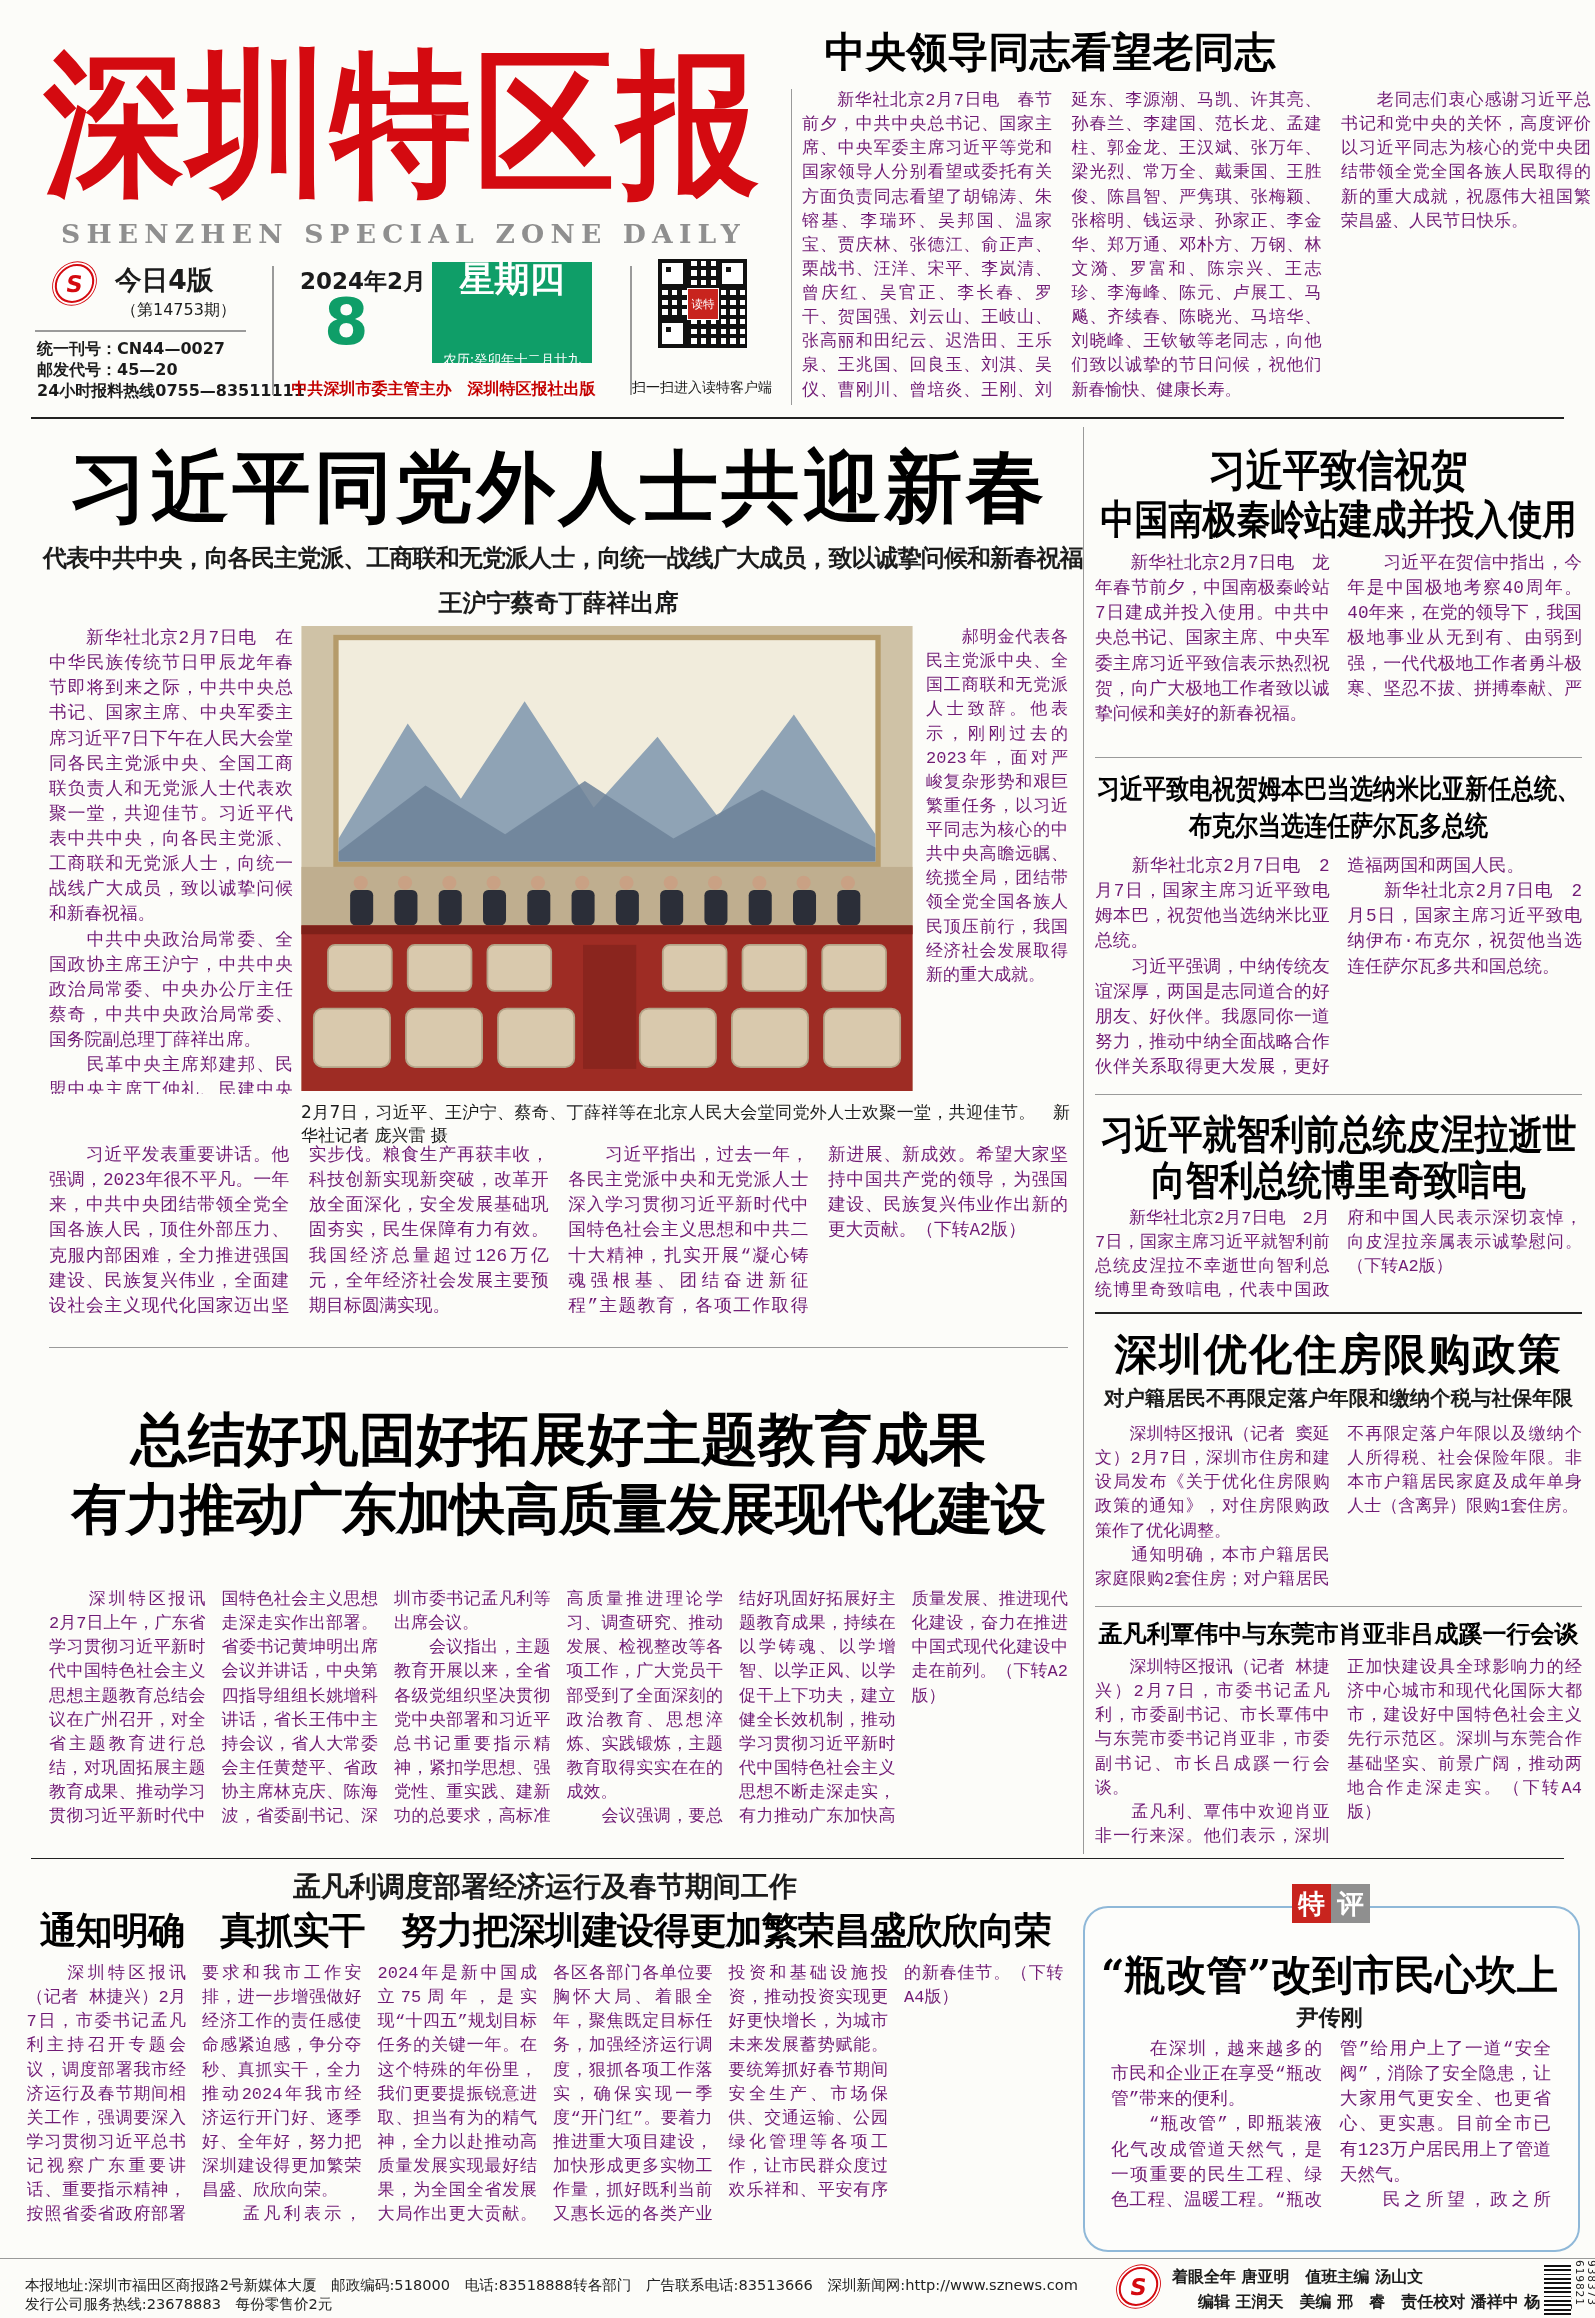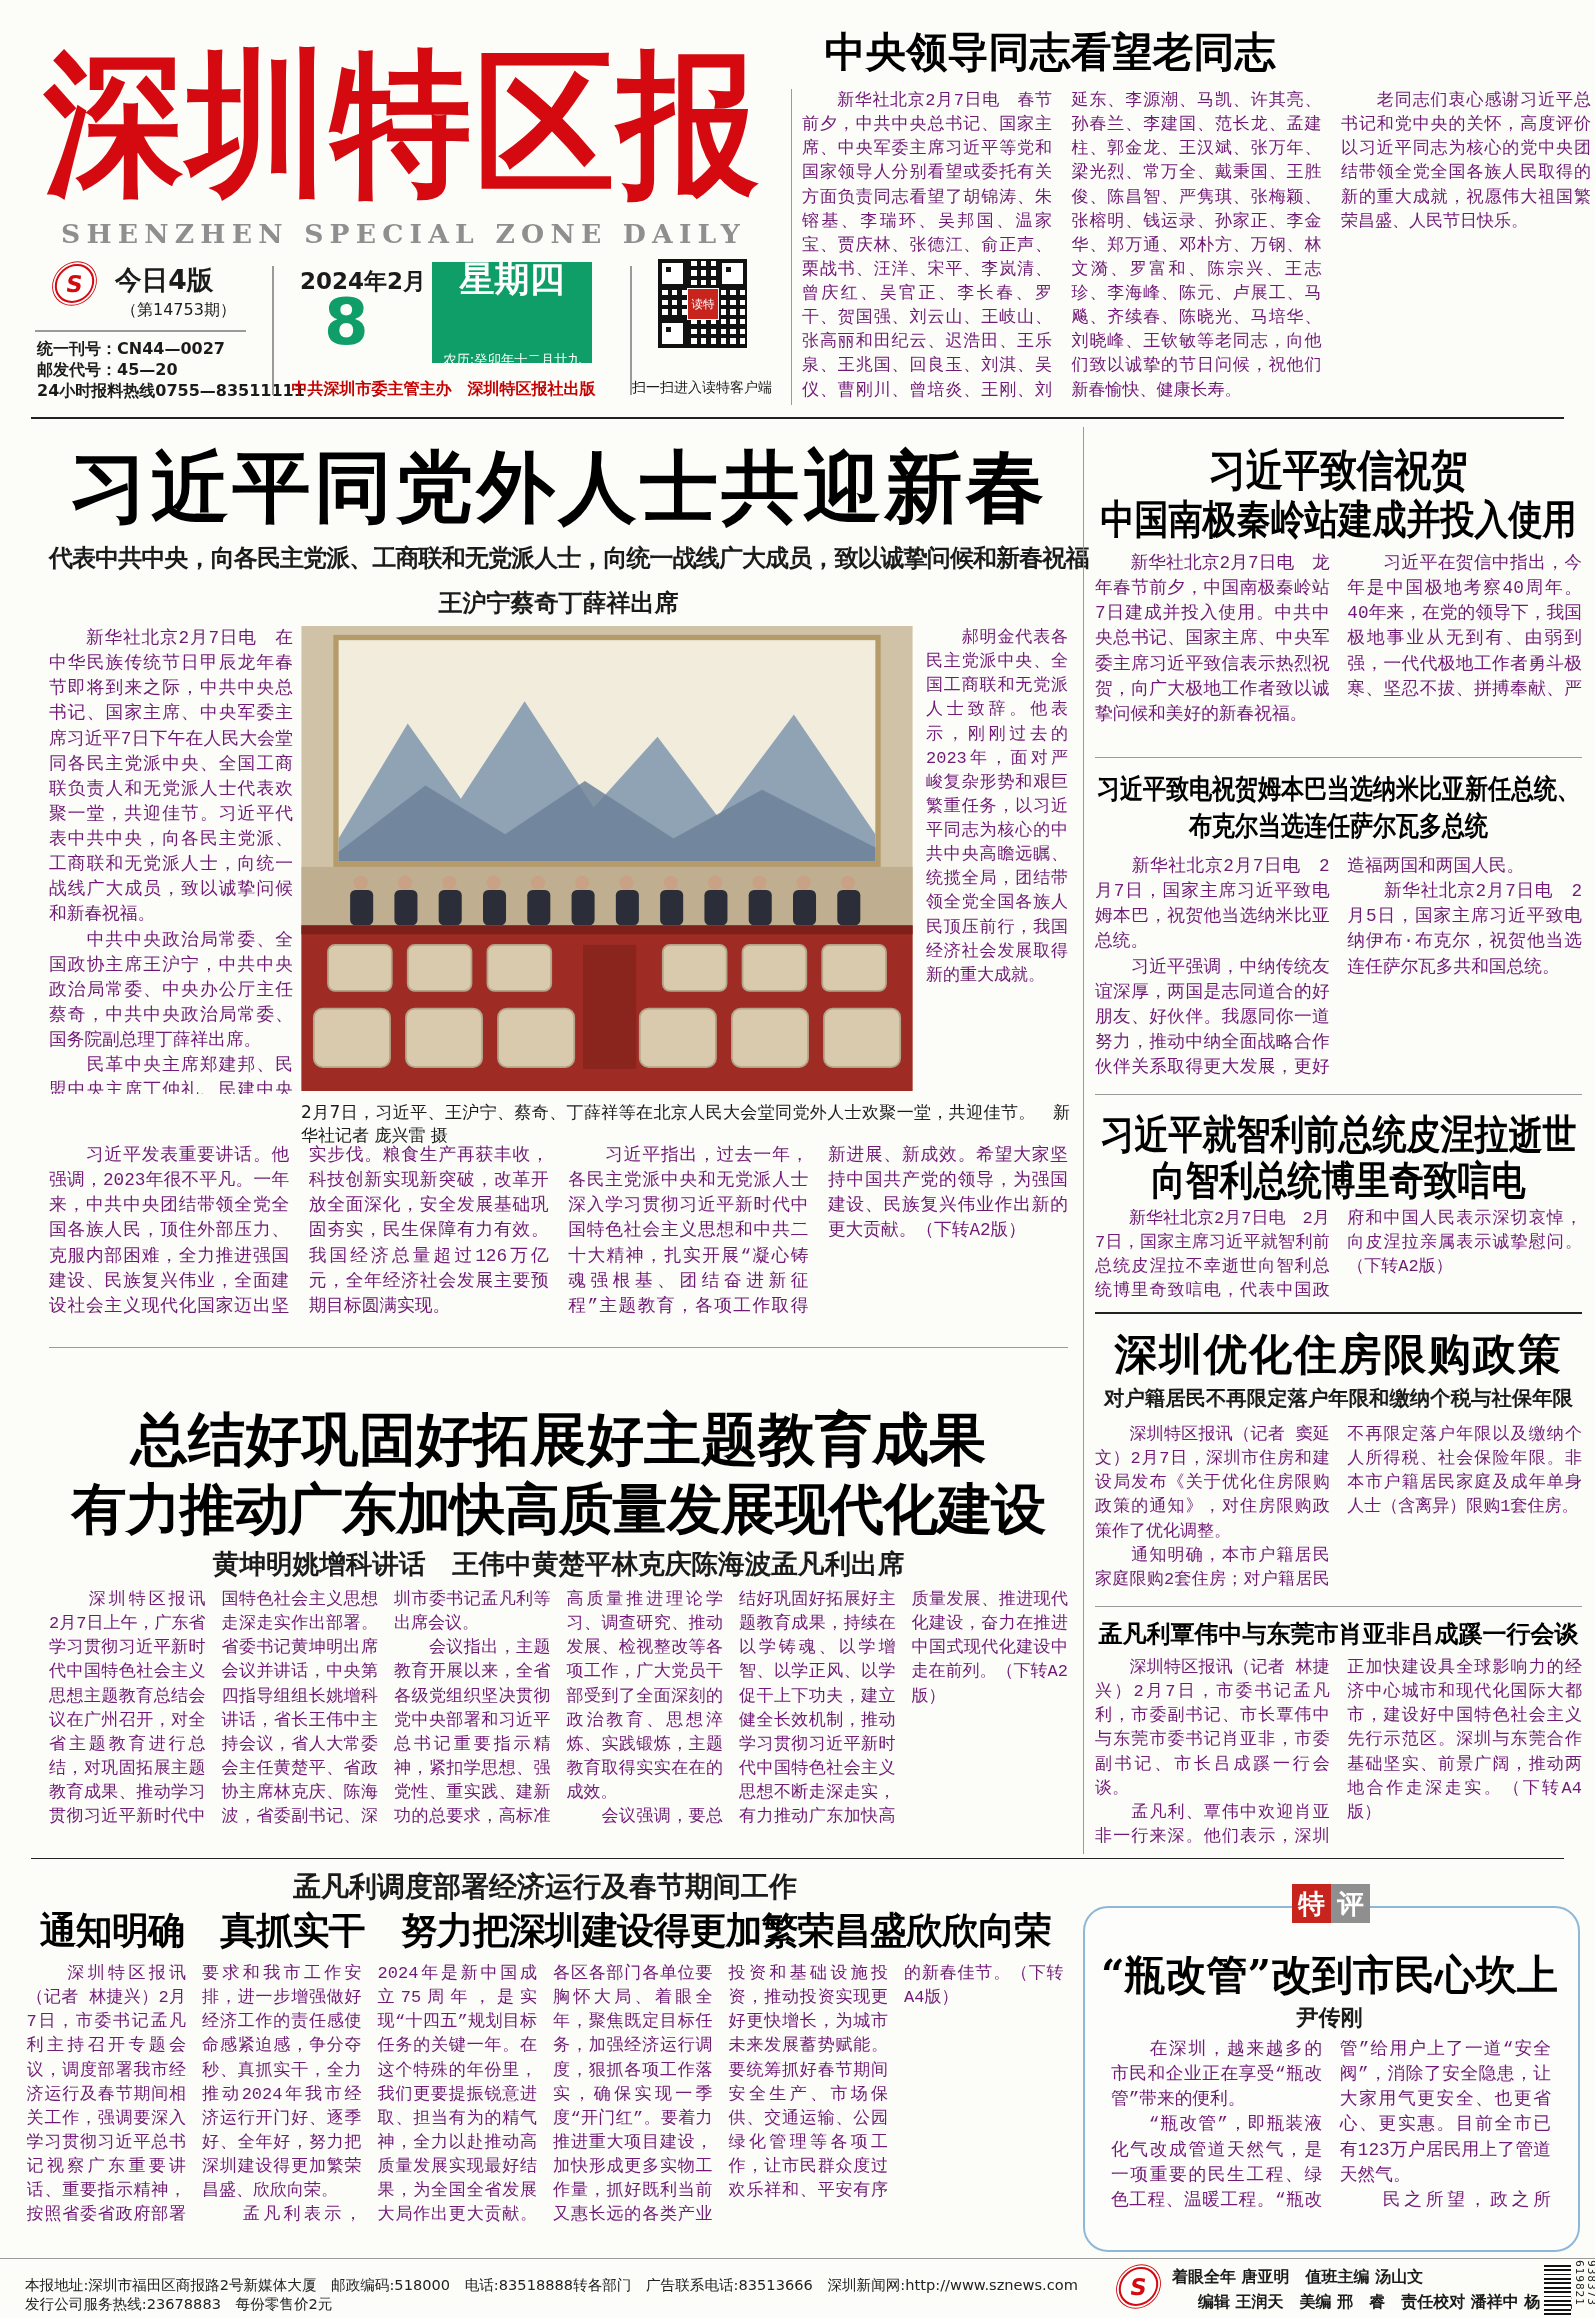--- a/index.html
+++ b/index.html
@@ -81,21 +81,21 @@
   <div class="abs ctr" style="left:620px;top:379px;width:164px;font-size:14px;">扫一扫进入读特客户端</div>
 
   <div class="abs sep" style="left:791px;top:89px;width:0.9px;height:316px;"></div>
   <div class="abs ctr hl" style="left:802px;top:25px;width:496px;font-size:41px;">中央领导同志看望老同志</div>
   <div class="abs body cols3" style="left:802px;top:89px;width:789px;height:319px;font-size:17px;">　　新华社北京2月7日电　春节前夕，中共中央总书记、国家主席、中央军委主席习近平等党和国家领导人分别看望或委托有关方面负责同志看望了胡锦涛、朱镕基、李瑞环、吴邦国、温家宝、贾庆林、张德江、俞正声、栗战书、汪洋、宋平、李岚清、曾庆红、吴官正、李长春、罗干、贺国强、刘云山、王岐山、张高丽和田纪云、迟浩田、王乐泉、王兆国、回良玉、刘淇、吴仪、曹刚川、曾培炎、王刚、刘延东、李源潮、马凯、许其亮、孙春兰、李建国、范长龙、孟建柱、郭金龙、王汉斌、张万年、梁光烈、常万全、戴秉国、王胜俊、陈昌智、严隽琪、张梅颖、张榕明、钱运录、孙家正、李金华、郑万通、邓朴方、万钢、林文漪、罗富和、陈宗兴、王志珍、李海峰、陈元、卢展工、马飚、齐续春、陈晓光、马培华、刘晓峰、王钦敏等老同志，向他们致以诚挚的节日问候，祝他们新春愉快、健康长寿。
 　　老同志们衷心感谢习近平总书记和党中央的关怀，高度评价以习近平同志为核心的党中央团结带领全党全国各族人民取得的新的重大成就，祝愿伟大祖国繁荣昌盛、人民节日快乐。</div>
 
   <div class="abs rule" style="left:31px;top:417px;width:1533px;height:1.8px;"></div>
 
   <div class="abs ctr hl" style="left:49px;top:436px;width:1019px;font-size:78px;letter-spacing:3.5px;white-space:nowrap;">习近平同党外人士共迎新春</div>
-  <div class="abs ctr" style="left:49px;top:542px;width:1019px;font-size:24px;font-weight:bold;white-space:nowrap;letter-spacing:-0.9px;">代表中共中央，向各民主党派、工商联和无党派人士，向统一战线广大成员，致以诚挚问候和新春祝福</div>
+  <div class="abs ctr" style="left:43px;top:542px;width:1019px;font-size:24px;font-weight:bold;white-space:nowrap;letter-spacing:-0.9px;">代表中共中央，向各民主党派、工商联和无党派人士，向统一战线广大成员，致以诚挚问候和新春祝福</div>
   <div class="abs ctr" style="left:49px;top:587px;width:1019px;font-size:24px;font-weight:bold;">王沪宁蔡奇丁薛祥出席</div>
 
   <div class="abs body" style="left:49px;top:626px;width:244px;height:468px;">　　新华社北京2月7日电　在中华民族传统节日甲辰龙年春节即将到来之际，中共中央总书记、国家主席、中央军委主席习近平7日下午在人民大会堂同各民主党派中央、全国工商联负责人和无党派人士代表欢聚一堂，共迎佳节。习近平代表中共中央，向各民主党派、工商联和无党派人士，向统一战线广大成员，致以诚挚问候和新春祝福。
 　　中共中央政治局常委、全国政协主席王沪宁，中共中央政治局常委、中央办公厅主任蔡奇，中共中央政治局常委、国务院副总理丁薛祥出席。
 　　民革中央主席郑建邦、民盟中央主席丁仲礼、民建中央主席郝明金、民进中央主席蔡达峰、农工党中央主席何维、致公党中央主席蒋作君、九三学社中央主席武维华、台盟中央主席苏辉、全国工商联主席高云龙分别致辞。</div>
 
   <div class="abs" style="left:301px;top:626px;width:612px;height:465px;">
     <svg width="612" height="465" viewBox="0 0 690 525">
       <rect width="690" height="525" fill="#cfc2a6"></rect>
       <rect x="36" y="10" width="618" height="262" fill="#b59b6a"></rect>
@@ -210,21 +210,20 @@
 
   <div class="abs sep" style="left:1095px;top:1606px;width:487px;height:0.9px;"></div>
 
   <div class="abs ctr hl" style="left:1095px;top:1618px;width:487px;font-size:24px;">孟凡利覃伟中与东莞市肖亚非吕成蹊一行会谈</div>
   <div class="abs body cols2" style="left:1095px;top:1656px;width:487px;height:193px;font-size:17px;">　　深圳特区报讯（记者 林捷兴）2月7日，市委书记孟凡利，市委副书记、市长覃伟中与东莞市委书记肖亚非，市委副书记、市长吕成蹊一行会谈。
 　　孟凡利、覃伟中欢迎肖亚非一行来深。他们表示，深圳正加快建设具全球影响力的经济中心城市和现代化国际大都市，建设好中国特色社会主义先行示范区。深圳与东莞合作基础坚实、前景广阔，推动两地合作走深走实。（下转A4版）</div>
 
   <div class="abs sep" style="left:49px;top:1347px;width:1019px;height:0.9px;"></div>
   <div class="abs ctr hl" style="left:49px;top:1402px;width:1019px;font-size:57px;white-space:nowrap;">总结好巩固好拓展好主题教育成果</div>
   <div class="abs ctr hl" style="left:49px;top:1473px;width:1019px;font-size:55px;white-space:nowrap;letter-spacing:-0.9px;">有力推动广东加快高质量发展现代化建设</div>
-  <div class="abs ctr" style="left:49px;top:1546px;width:1019px;font-size:26.6px;font-weight:bold;">黄坤明姚增科讲话　王伟中黄楚平林克庆陈海波孟凡利出席</div>
   <div class="abs body cols6" style="left:49px;top:1588px;width:1019px;height:261px;font-size:17px;">　　深圳特区报讯　2月7日上午，广东省学习贯彻习近平新时代中国特色社会主义思想主题教育总结会议在广州召开，对全省主题教育进行总结，对巩固拓展主题教育成果、推动学习贯彻习近平新时代中国特色社会主义思想走深走实作出部署。省委书记黄坤明出席会议并讲话，中央第四指导组组长姚增科讲话，省长王伟中主持会议，省人大常委会主任黄楚平、省政协主席林克庆、陈海波，省委副书记、深圳市委书记孟凡利等出席会议。
 　　会议指出，主题教育开展以来，全省各级党组织坚决贯彻党中央部署和习近平总书记重要指示精神，紧扣学思想、强党性、重实践、建新功的总要求，高标准高质量推进理论学习、调查研究、推动发展、检视整改等各项工作，广大党员干部受到了全面深刻的政治教育、思想淬炼、实践锻炼，主题教育取得实实在在的成效。
 　　会议强调，要总结好巩固好拓展好主题教育成果，持续在以学铸魂、以学增智、以学正风、以学促干上下功夫，建立健全长效机制，推动学习贯彻习近平新时代中国特色社会主义思想不断走深走实，有力推动广东加快高质量发展、推进现代化建设，奋力在推进中国式现代化建设中走在前列。（下转A2版）</div>
 
   <div class="abs rule" style="left:31px;top:1858px;width:1533px;height:0.9px;"></div>
   <div class="abs ctr" style="left:26.6px;top:1868px;width:1037px;font-size:28px;font-weight:bold;white-space:nowrap;">孟凡利调度部署经济运行及春节期间工作</div>
   <div class="abs ctr hl" style="left:26.6px;top:1906px;width:1037px;font-size:37px;white-space:nowrap;letter-spacing:-0.9px;">通知明确　真抓实干　努力把深圳建设得更加繁荣昌盛欣欣向荣</div>
   <div class="abs body cols6" style="left:26.6px;top:1962px;width:1037px;height:285px;font-size:17px;">　　深圳特区报讯（记者 林捷兴）2月7日，市委书记孟凡利主持召开专题会议，调度部署我市经济运行及春节期间相关工作，强调要深入学习贯彻习近平总书记视察广东重要讲话、重要指示精神，按照省委省政府部署要求和我市工作安排，进一步增强做好经济工作的责任感使命感紧迫感，争分夺秒、真抓实干，全力推动2024年我市经济运行开门好、逐季好、全年好，努力把深圳建设得更加繁荣昌盛、欣欣向荣。
 　　孟凡利表示，2024年是新中国成立75周年，是实现“十四五”规划目标任务的关键一年。在这个特殊的年份里，我们更要提振锐意进取、担当有为的精气神，全力以赴推动高质量发展实现最好结果，为全国全省发展大局作出更大贡献。各区各部门各单位要胸怀大局、着眼全年，聚焦既定目标任务，加强经济运行调度，狠抓各项工作落实，确保实现一季度“开门红”。要着力推进重大项目建设，加快形成更多实物工作量，抓好既利当前又惠长远的各类产业投资和基础设施投资，推动投资实现更好更快增长，为城市未来发展蓄势赋能。要统筹抓好春节期间安全生产、市场保供、交通运输、公园绿化管理等各项工作，让市民群众度过欢乐祥和、平安有序的新春佳节。（下转A4版）</div>
 

